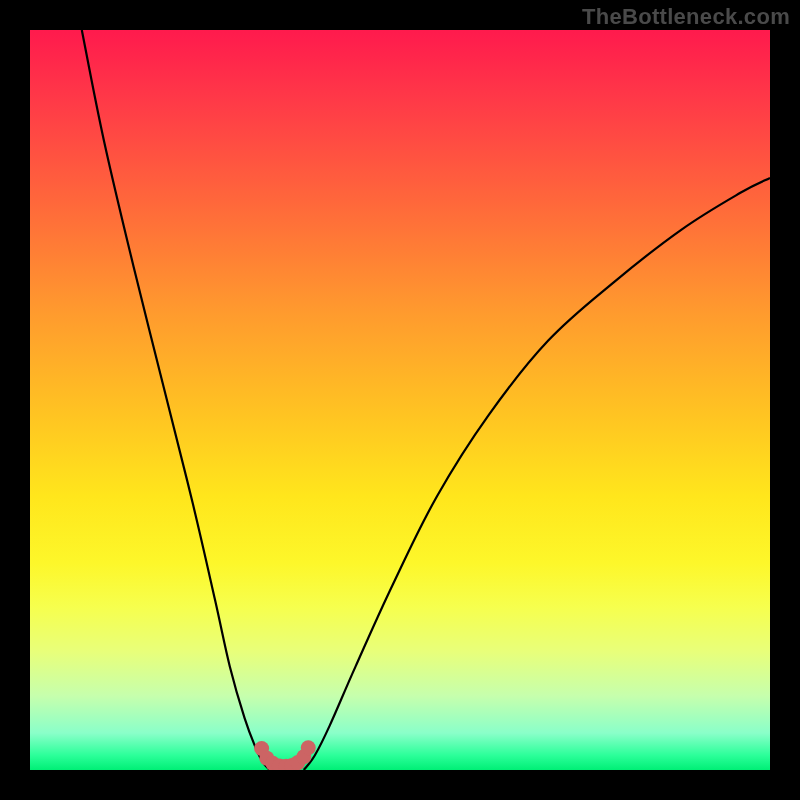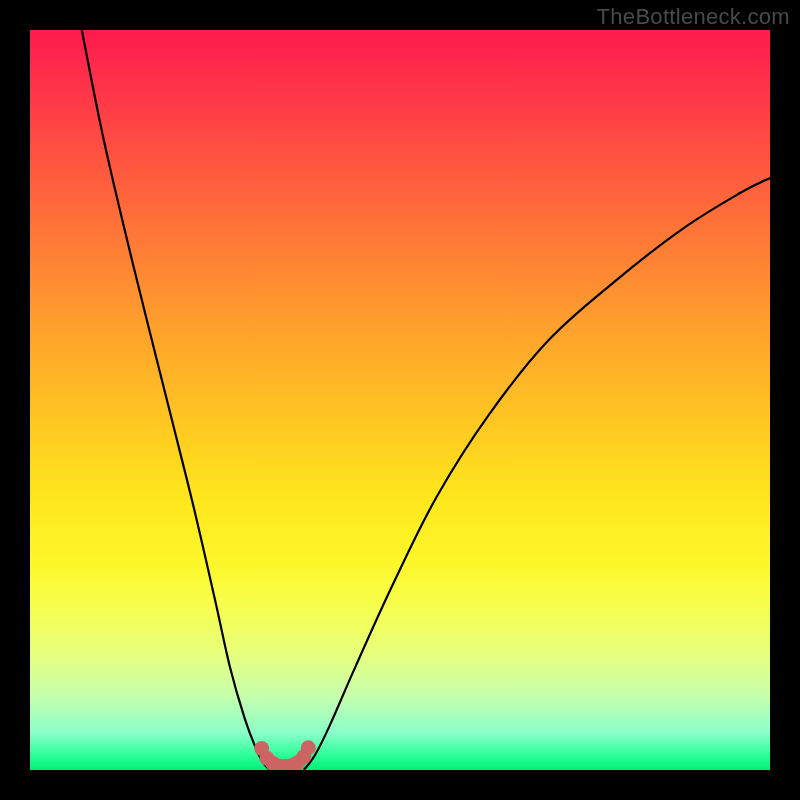--- a/index.html
+++ b/index.html
@@ -15,21 +15,21 @@
     position: absolute;
     inset: 0;
     background: #000;
   }
   .watermark {
     position: absolute;
     top: 4px;
     right: 10px;
     color: #4a4a4a;
     font-size: 22px;
-    font-weight: 400;
+    font-weight: 700;
     letter-spacing: 0.3px;
     z-index: 20;
   }
   .plot {
     position: absolute;
     top: 30px;
     left: 30px;
     width: 740px;
     height: 740px;
   }

